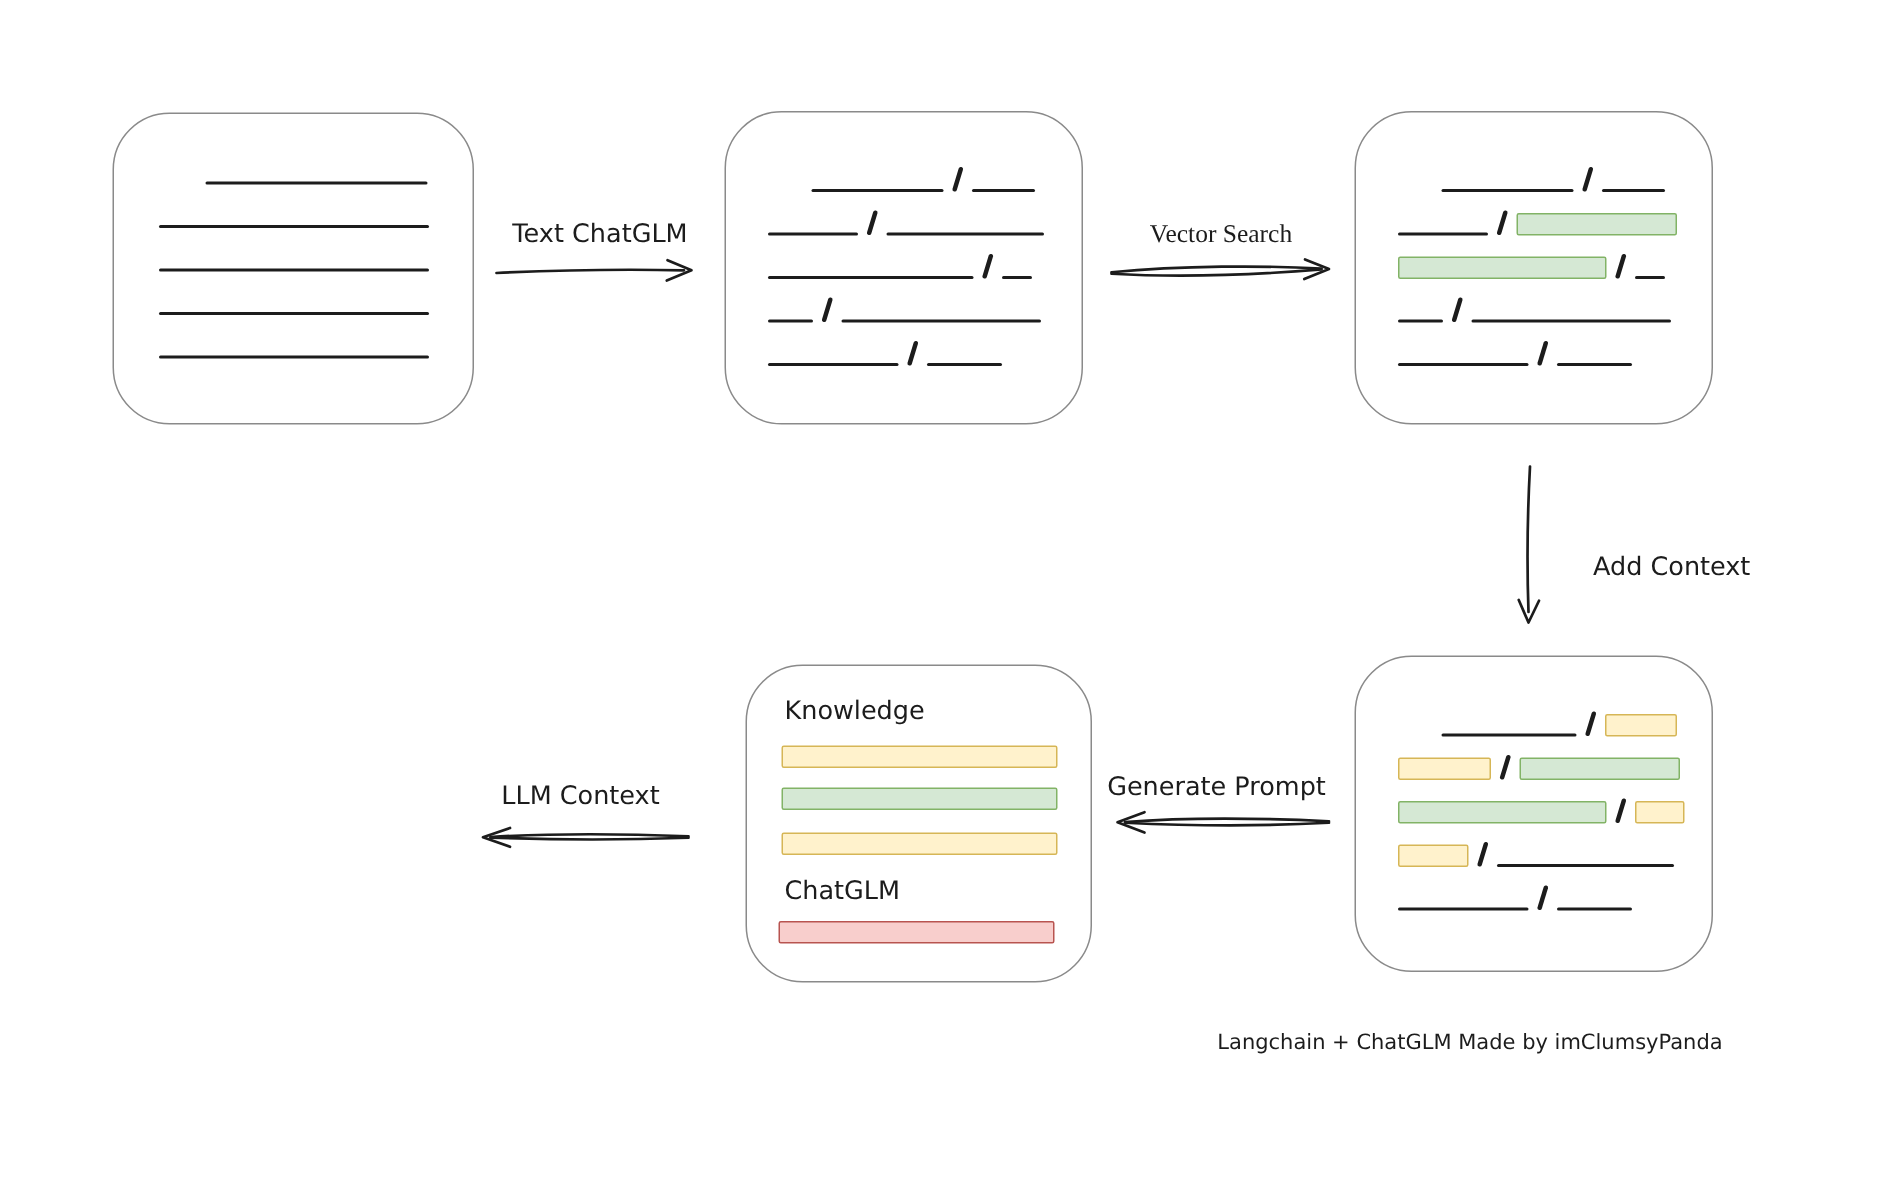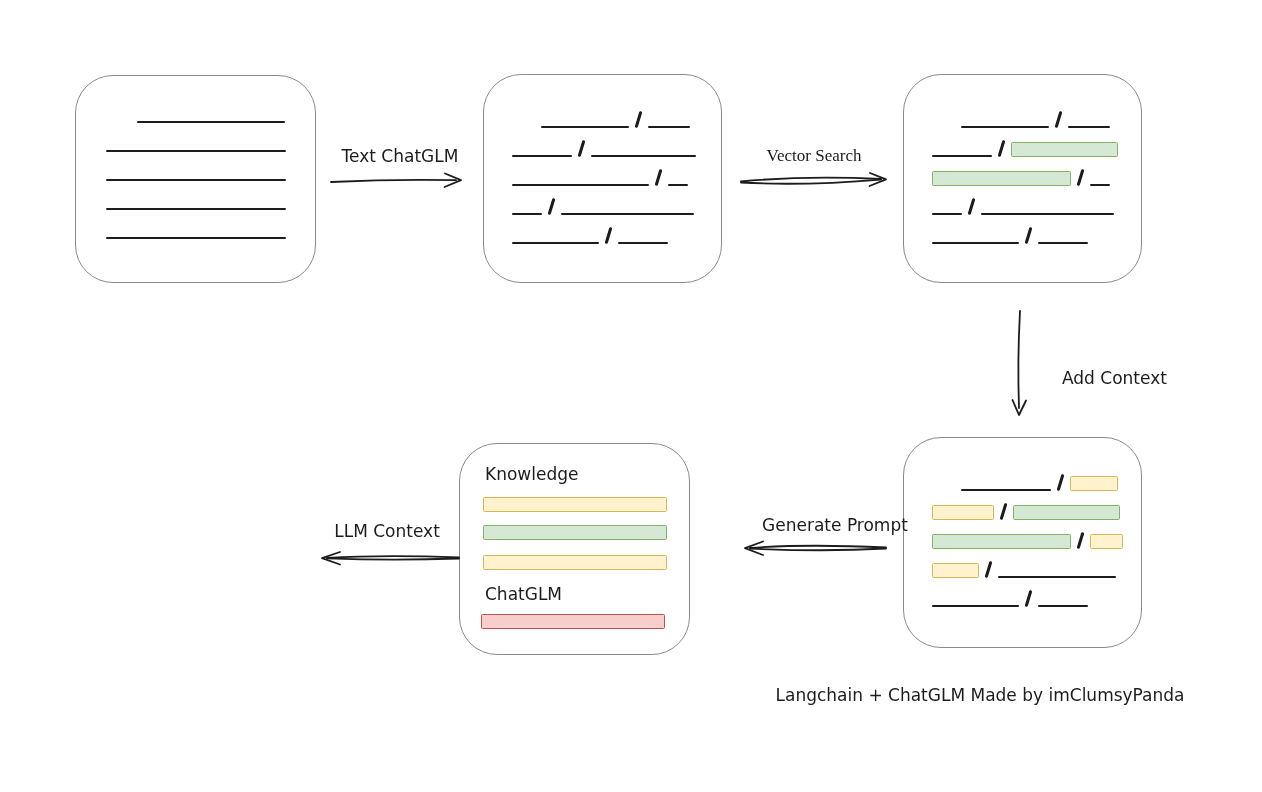--- a/index.html
+++ b/index.html
@@ -29,21 +29,21 @@
   .bar.yellow{background:var(--yellow_fill);border-color:var(--yellow_border);}
   .bar.green{background:var(--green_fill);border-color:var(--green_border);}
   .bar.red{background:var(--red_fill);border-color:var(--red_border);}
   .heading{position:absolute;font-size:17px;line-height:20px;white-space:nowrap;}
   .arrow-label{position:absolute;font-size:17px;line-height:20px;text-align:center;white-space:nowrap;}
   .arrow-label.left-align{text-align:left;}
   .arrow{position:absolute;}
   .arrow svg{display:block;}
   .arrow path{stroke:var(--line,#1c1c1c);stroke-width:1.8;fill:none;
     stroke-linecap:round;stroke-linejoin:round;}
-  .caption{position:absolute;font-size:17px;line-height:22px;text-align:center;white-space:nowrap;}
+  .caption{position:absolute;font-size:14px;line-height:22px;text-align:center;white-space:nowrap;}
 </style>
 </head>
 <body>
 
 <div class="canvas">
 
   <div class="box" style="left:75px;top:75px;width:241px;height:208px;">
     <div class="rows pt18 pl30">
         <div class="row">
           <div class="seg-gap" style="width: 24px;"></div>
@@ -175,30 +175,30 @@
           <div class="seg-line" style="width: 118px;"></div>
         </div>
         <div class="row">
           <div class="seg-line" style="width: 87px;"></div>
           <div class="seg-slash"></div>
           <div class="seg-line" style="width: 50px;"></div>
         </div>
       </div>
   </div>
 
-  <div class="arrow-label" style="left:733px;top:515px;width:156px;margin-left:24px;">Generate Prompt</div>
+  <div class="arrow-label" style="left:733px;top:515px;width:156px;">Generate Prompt</div>
   <div class="arrow" style="left:733px;top:534px;">
     <svg width="156" height="28" viewBox="0 0 156 28">
       <path d="M153 13.5 C 100 11, 50 11.5, 17 14"></path>
       <path d="M153 14.5 C 98 17.5, 48 16, 17 14.5"></path>
       <path d="M30 7.5 L12 14.2 L30 21"></path>
     </svg>
   </div>
 
-  <div class="box" style="left:459px;top:443px;width:231px;height:212px;">
+  <div class="box" style="left:497px;top:443px;width:231px;height:212px;">
     <div class="heading" style="left:25px;top:20px;">Knowledge</div>
     <div class="bar yellow" style="left:23px;top:53px;"></div>
     <div class="bar green" style="left:23px;top:81px;"></div>
     <div class="bar yellow" style="left:23px;top:111px;"></div>
     <div class="heading" style="left:25px;top:140px;">ChatGLM</div>
     <div class="bar red" style="left:21px;top:170px;"></div>
   </div>
 
   <div class="arrow-label" style="left:312px;top:521px;width:150px;">LLM Context</div>
   <div class="arrow" style="left:312px;top:544px;">

